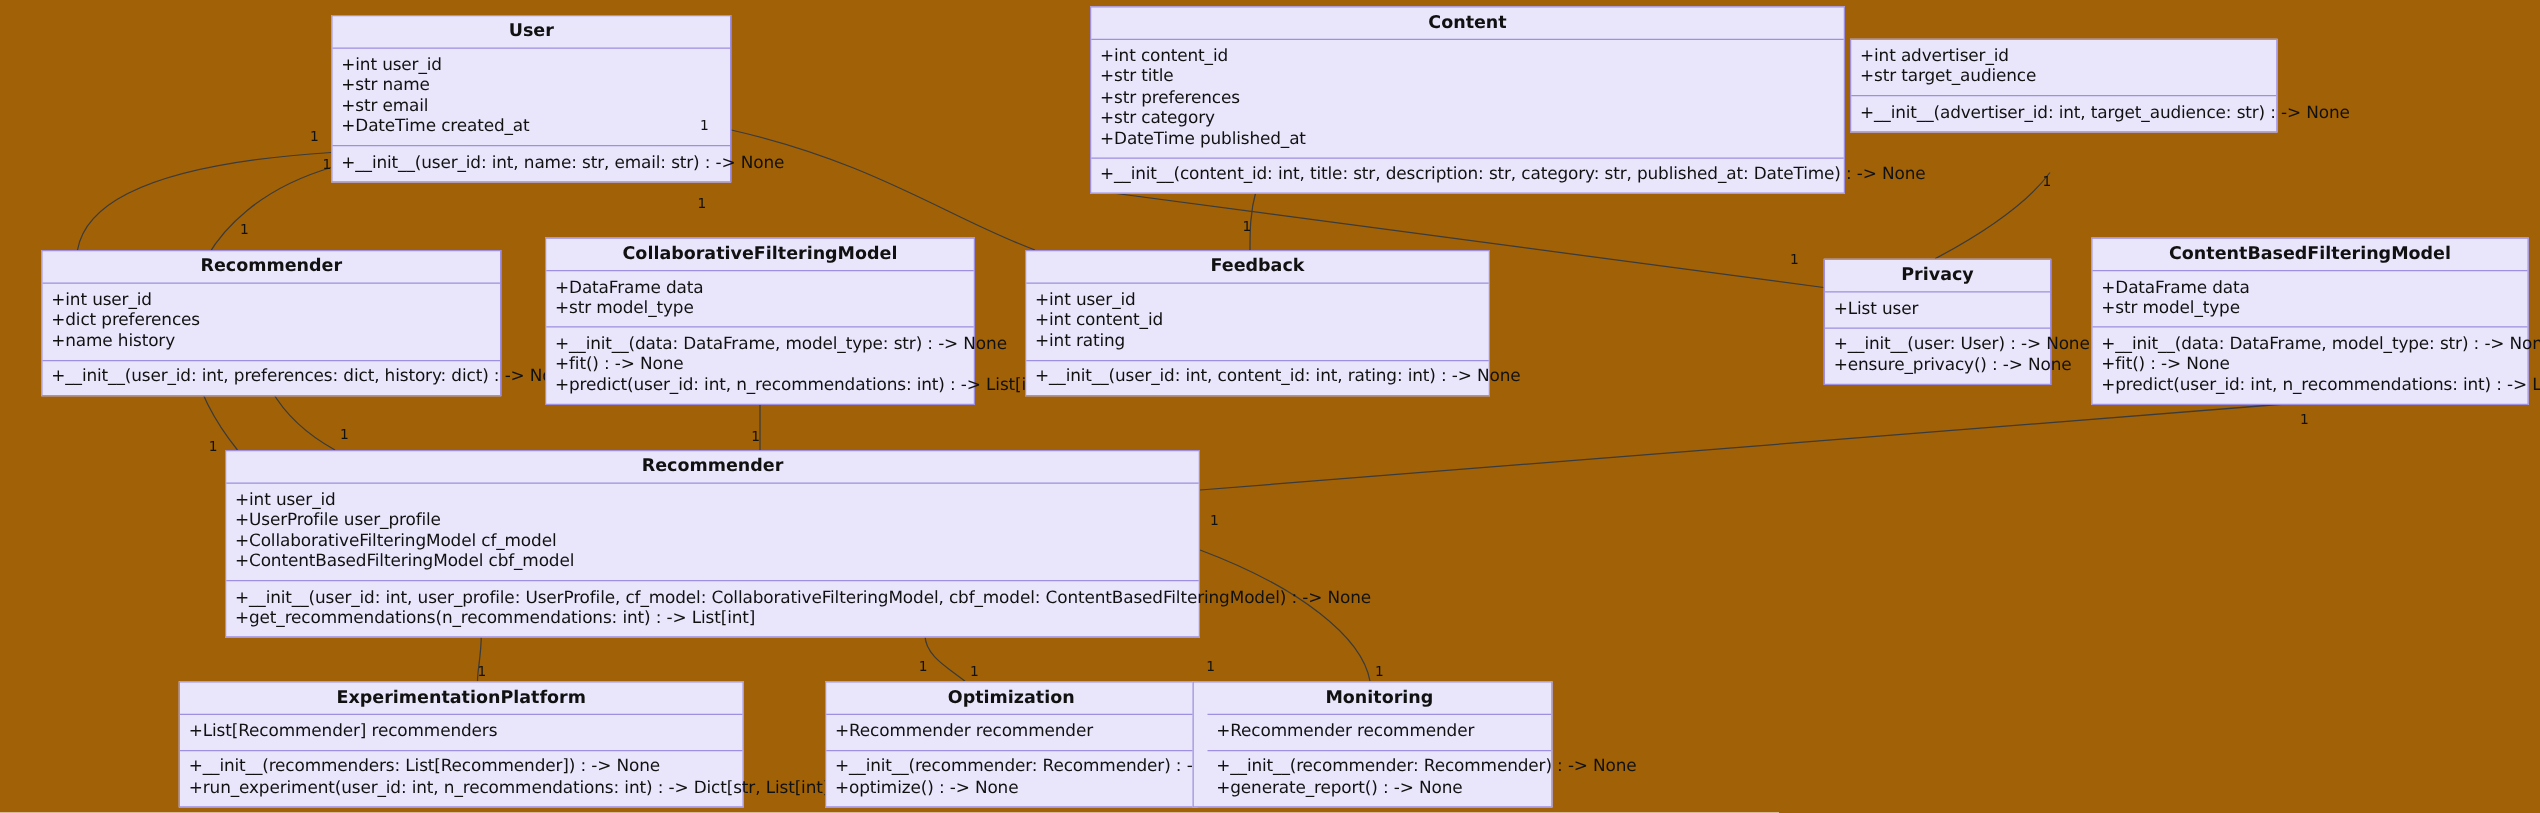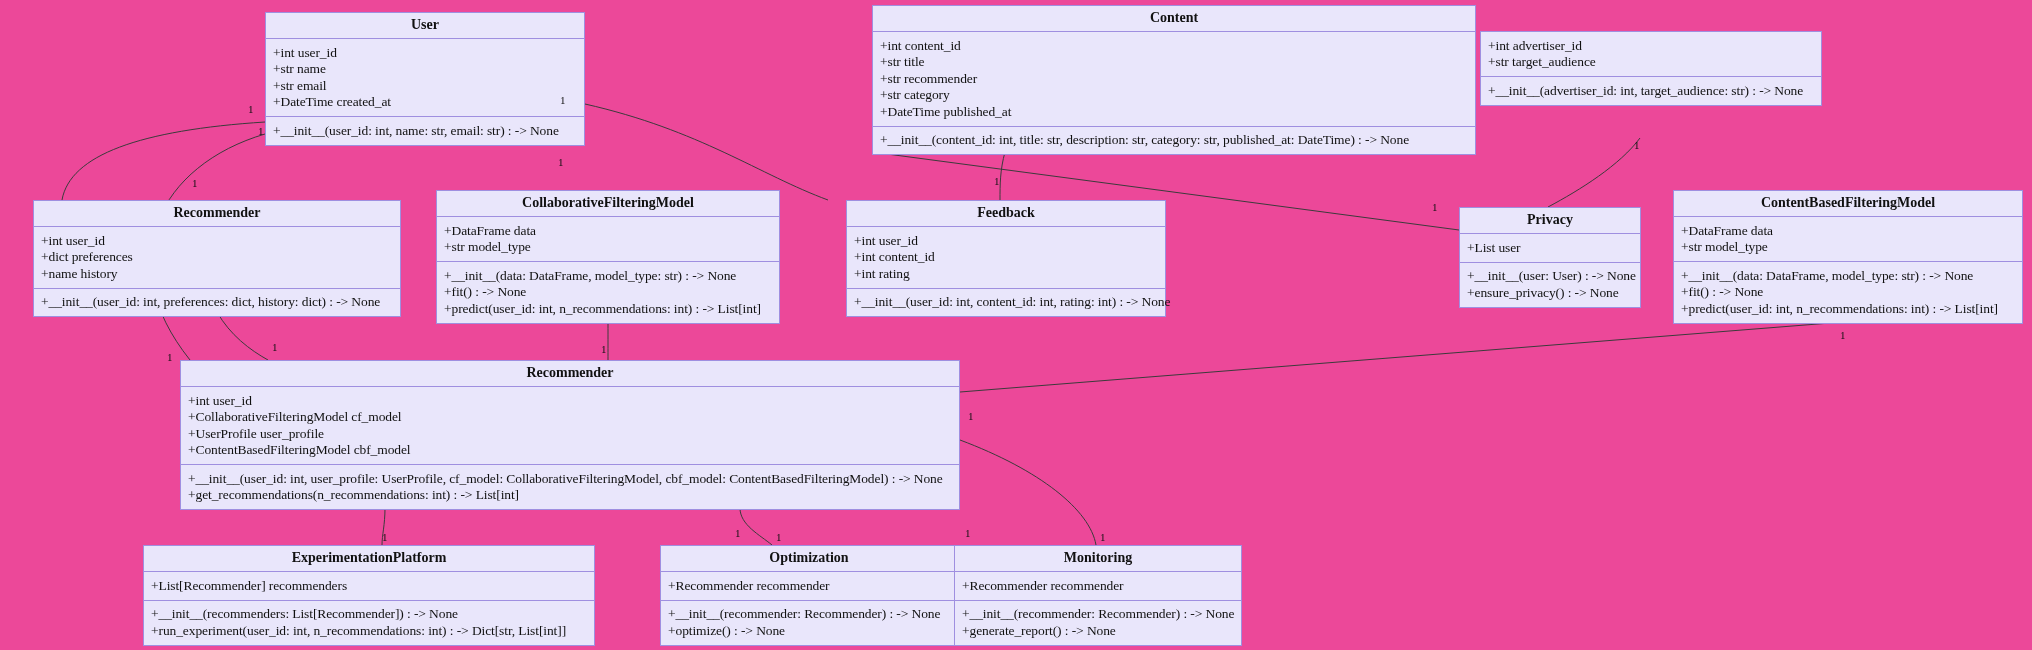--- a/index.html
+++ b/index.html
@@ -10,22 +10,21 @@
   body {
     font-family: "DejaVu Sans", sans-serif;
     width: 2032px;
     height: 650px;
     overflow: hidden;
   }
   #canvas {
     position: relative;
     width: 2032px;
     height: 650px;
-    background: #ec4899;
-    font-family: Liberation Serif, serif;
+    background: #a16207;
   }
   #edges {
     position: absolute;
     left: 0;
     top: 0;
     width: 2032px;
     height: 650px;
     pointer-events: none;
   }
   .uml-class {
@@ -97,21 +96,21 @@
         </div>
         <div class="uml-section">
           <div class="uml-row">+__init__(user_id: int, name: str, email: str) : -&gt; None</div>
         </div>
       </div>
       <div class="uml-class" style="left: 872px; top: 5px; width: 604px;">
         <div class="uml-title">Content</div>
         <div class="uml-section">
           <div class="uml-row">+int content_id</div>
           <div class="uml-row">+str title</div>
-          <div class="uml-row">+str recommender</div>
+          <div class="uml-row">+str preferences</div>
           <div class="uml-row">+str category</div>
           <div class="uml-row">+DateTime published_at</div>
         </div>
         <div class="uml-section">
           <div class="uml-row">+__init__(content_id: int, title: str, description: str, category: str, published_at: DateTime) : -&gt; None</div>
         </div>
       </div>
       <div class="uml-class" style="left: 1480px; top: 31px; width: 342px;">
         <div class="uml-section">
           <div class="uml-row">+int advertiser_id</div>
@@ -137,21 +136,21 @@
         <div class="uml-section">
           <div class="uml-row">+DataFrame data</div>
           <div class="uml-row">+str model_type</div>
         </div>
         <div class="uml-section">
           <div class="uml-row">+__init__(data: DataFrame, model_type: str) : -&gt; None</div>
           <div class="uml-row">+fit() : -&gt; None</div>
           <div class="uml-row">+predict(user_id: int, n_recommendations: int) : -&gt; List[int]</div>
         </div>
       </div>
-      <div class="uml-class" style="left: 820px; top: 200px; width: 320px; margin-left: 26px;">
+      <div class="uml-class" style="left: 820px; top: 200px; width: 372px;">
         <div class="uml-title">Feedback</div>
         <div class="uml-section">
           <div class="uml-row">+int user_id</div>
           <div class="uml-row">+int content_id</div>
           <div class="uml-row">+int rating</div>
         </div>
         <div class="uml-section">
           <div class="uml-row">+__init__(user_id: int, content_id: int, rating: int) : -&gt; None</div>
         </div>
       </div>
@@ -174,22 +173,22 @@
         <div class="uml-section">
           <div class="uml-row">+__init__(data: DataFrame, model_type: str) : -&gt; None</div>
           <div class="uml-row">+fit() : -&gt; None</div>
           <div class="uml-row">+predict(user_id: int, n_recommendations: int) : -&gt; List[int]</div>
         </div>
       </div>
       <div class="uml-class" style="left: 180px; top: 360px; width: 780px;">
         <div class="uml-title">Recommender</div>
         <div class="uml-section">
           <div class="uml-row">+int user_id</div>
+          <div class="uml-row">+UserProfile user_profile</div>
           <div class="uml-row">+CollaborativeFilteringModel cf_model</div>
-          <div class="uml-row">+UserProfile user_profile</div>
           <div class="uml-row">+ContentBasedFilteringModel cbf_model</div>
         </div>
         <div class="uml-section">
           <div class="uml-row">+__init__(user_id: int, user_profile: UserProfile, cf_model: CollaborativeFilteringModel, cbf_model: ContentBasedFilteringModel) : -&gt; None</div>
           <div class="uml-row">+get_recommendations(n_recommendations: int) : -&gt; List[int]</div>
         </div>
       </div>
       <div class="uml-class" style="left: 143px; top: 545px; width: 452px;">
         <div class="uml-title">ExperimentationPlatform</div>
         <div class="uml-section">
@@ -203,21 +202,21 @@
       <div class="uml-class" style="left: 632px; top: 545px; width: 298px; margin-left: 28px;">
         <div class="uml-title">Optimization</div>
         <div class="uml-section">
           <div class="uml-row">+Recommender recommender</div>
         </div>
         <div class="uml-section">
           <div class="uml-row">+__init__(recommender: Recommender) : -&gt; None</div>
           <div class="uml-row">+optimize() : -&gt; None</div>
         </div>
       </div>
-      <div class="uml-class" style="left: 954px; top: 545px; width: 288px;">
+      <div class="uml-class" style="left: 954px; top: 545px; width: 288px; padding-left: 11px;">
         <div class="uml-title">Monitoring</div>
         <div class="uml-section">
           <div class="uml-row">+Recommender recommender</div>
         </div>
         <div class="uml-section">
           <div class="uml-row">+__init__(recommender: Recommender) : -&gt; None</div>
           <div class="uml-row">+generate_report() : -&gt; None</div>
         </div>
       </div>
     </div>

